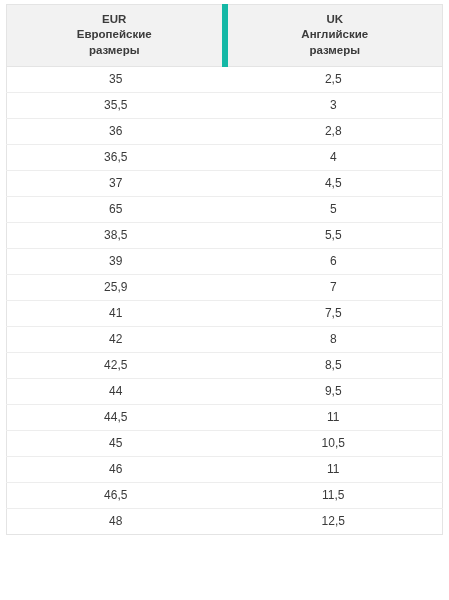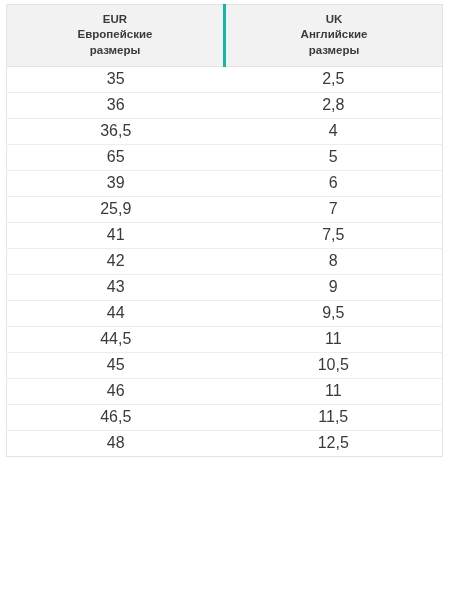--- a/index.html
+++ b/index.html
@@ -44,35 +44,35 @@
     font-weight: bold;
     line-height: 1.33;
     color: #3b3b3b;
     text-align: center;
     vertical-align: middle;
     border: 0;
     background: #f2f2f2;
     margin-top: 24px;
   }
   thead th.uk-head {
-    border-left: 3px solid #14b8a6;
+    border-left: 6px solid #14b8a6;
   }
   thead th .unit {
     display: block;
   }
   thead th .name-l1,
   thead th .name-l2 {
     display: block;
   }
 
   
   tbody td {
     height: 25px;
     padding: 0 4px;
-    font-size: 16px;
+    font-size: 12px;
     font-weight: normal;
     color: #3a3a3a;
     text-align: center;
     vertical-align: middle;
     border-top: 1px solid #ededed;
     background: #ffffff;
     white-space: nowrap;
   }
   tbody tr:first-child td {
     border-top: 1px solid #e4e4e4;
@@ -100,50 +100,62 @@
           <span class="name-l2">размеры</span>
         </th>
       </tr>
     </thead>
     <tbody id="table-body">
         <tr>
           <td class="cell-eur">35</td>
           <td class="cell-uk">2,5</td>
         </tr>
         <tr>
+          <td class="cell-eur">35,5</td>
+          <td class="cell-uk">3</td>
+        </tr>
+        <tr>
           <td class="cell-eur">36</td>
           <td class="cell-uk">2,8</td>
         </tr>
         <tr>
           <td class="cell-eur">36,5</td>
           <td class="cell-uk">4</td>
         </tr>
         <tr>
+          <td class="cell-eur">37</td>
+          <td class="cell-uk">4,5</td>
+        </tr>
+        <tr>
           <td class="cell-eur">65</td>
           <td class="cell-uk">5</td>
+        </tr>
+        <tr>
+          <td class="cell-eur">38,5</td>
+          <td class="cell-uk">5,5</td>
         </tr>
         <tr>
           <td class="cell-eur">39</td>
           <td class="cell-uk">6</td>
         </tr>
         <tr>
           <td class="cell-eur">25,9</td>
           <td class="cell-uk">7</td>
         </tr>
         <tr>
           <td class="cell-eur">41</td>
           <td class="cell-uk">7,5</td>
         </tr>
         <tr>
           <td class="cell-eur">42</td>
           <td class="cell-uk">8</td>
         </tr>
         <tr>
-          <td class="cell-eur">43</td>
-          <td class="cell-uk">9</td>
+          <td class="cell-eur">42,5</td>
+          <td class="cell-uk">8,5</td>
         </tr>
         <tr>
           <td class="cell-eur">44</td>
           <td class="cell-uk">9,5</td>
         </tr>
         <tr>
           <td class="cell-eur">44,5</td>
           <td class="cell-uk">11</td>
         </tr>
         <tr>

